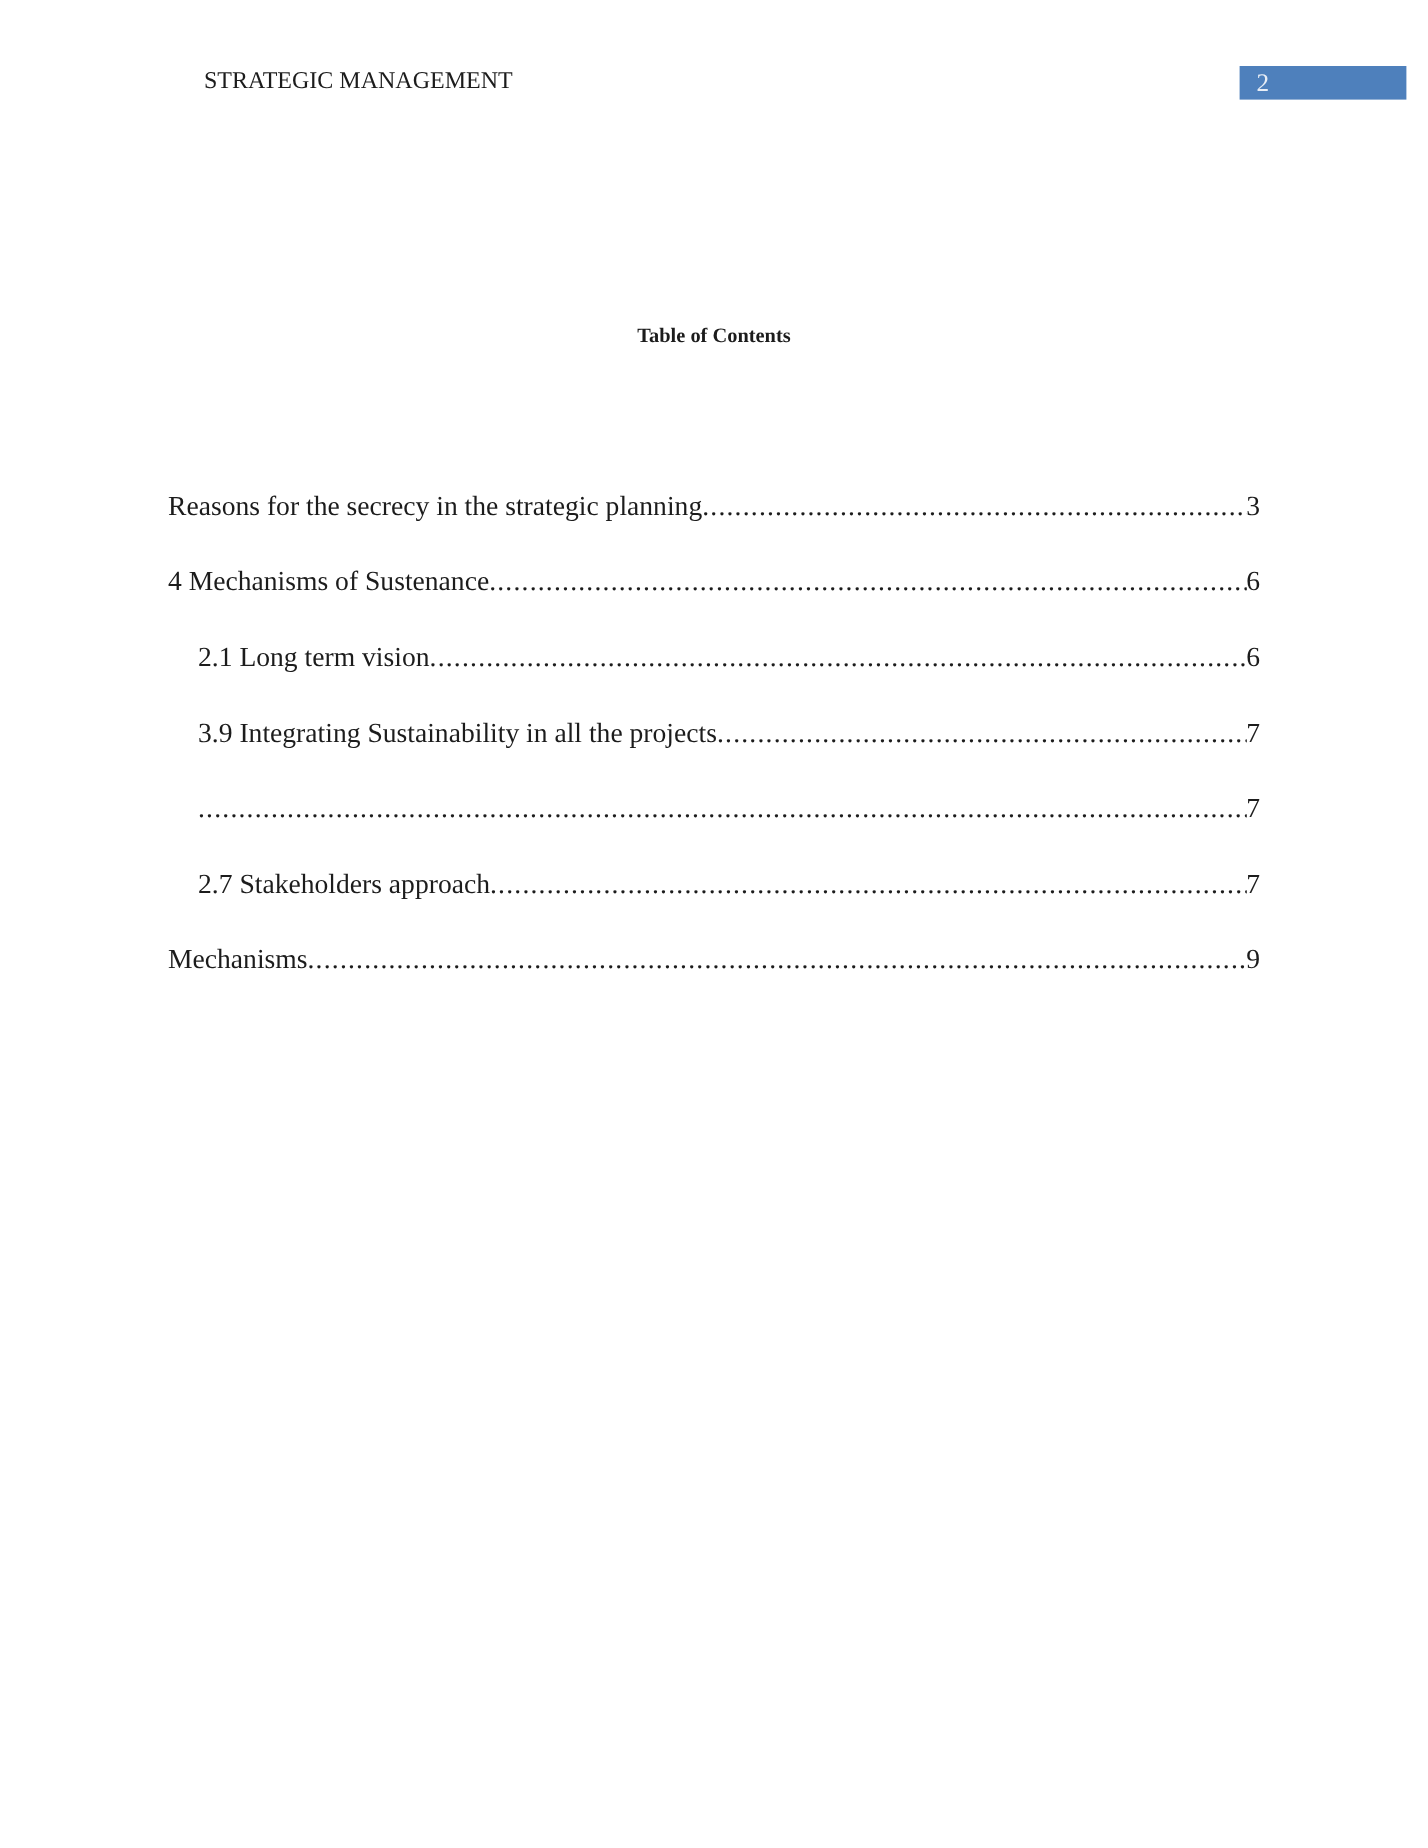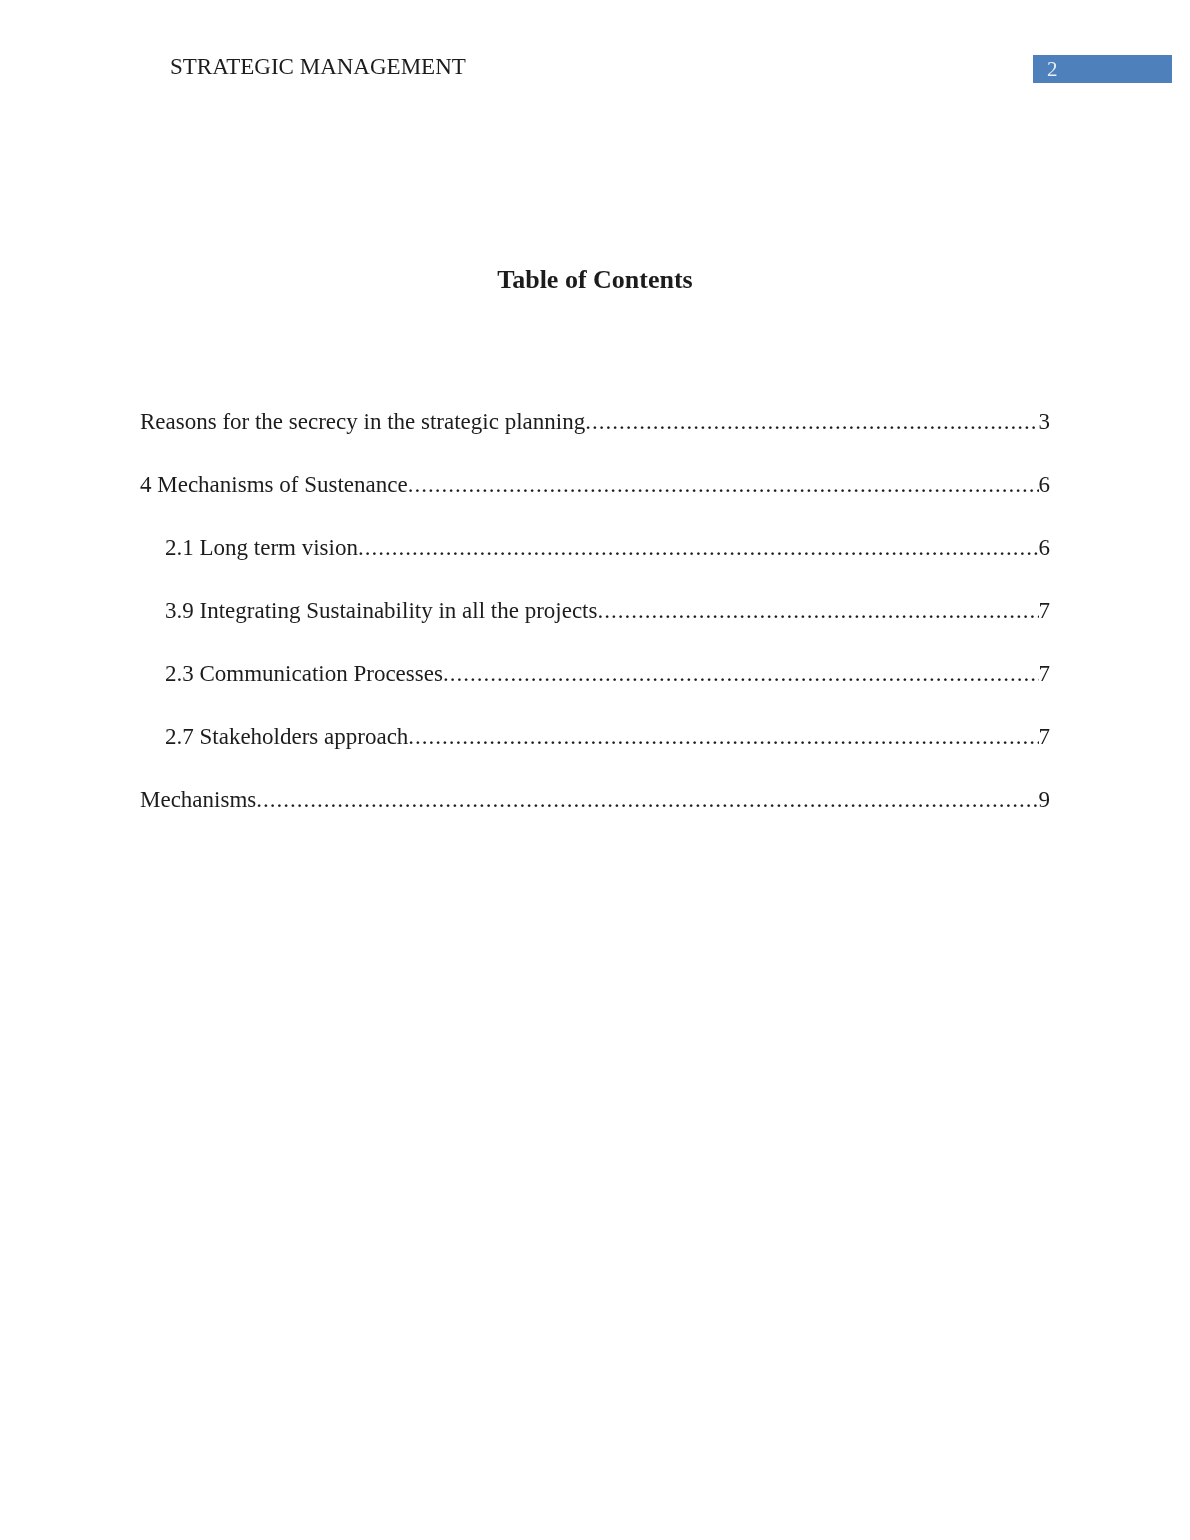--- a/index.html
+++ b/index.html
@@ -13,21 +13,21 @@
   }
   .page {
     position: absolute;
     inset: 0;
     background: #ffffff;
   }
   .running-header-title {
     position: absolute;
     top: 53px;
     left: 170px;
-    font-size: 23px;
+    font-size: 20px;
     line-height: 28px;
     white-space: nowrap;
   }
   .page-badge {
     position: absolute;
     top: 55px;
     left: 1033px;
     width: 139px;
     height: 28px;
     background: #4e80bc;
@@ -36,21 +36,21 @@
     line-height: 28px;
     padding-left: 14px;
   }
   .toc-title {
     position: absolute;
     top: 266px;
     left: 0;
     width: 100%;
     text-align: center;
     font-weight: bold;
-    font-size: 26px;
+    font-size: 17px;
     line-height: 28px;
   }
   .toc {
     position: absolute;
     top: 372px;
     left: 140px;
     width: 910px;
     margin-top: 35px;
   }
   .toc-row {
@@ -105,21 +105,20 @@
       <span class="toc-page">6</span>
     </div>
 
     <div class="toc-row indent">
       <span class="toc-label">3.9 Integrating Sustainability in all the projects</span>
       <span class="toc-dots"></span>
       <span class="toc-page">7</span>
     </div>
 
     <div class="toc-row indent">
-      <span class="toc-label">2.3 Communication Processes</span>
       <span class="toc-dots"></span>
       <span class="toc-page">7</span>
     </div>
 
     <div class="toc-row indent">
       <span class="toc-label">2.7 Stakeholders approach</span>
       <span class="toc-dots"></span>
       <span class="toc-page">7</span>
     </div>
 

